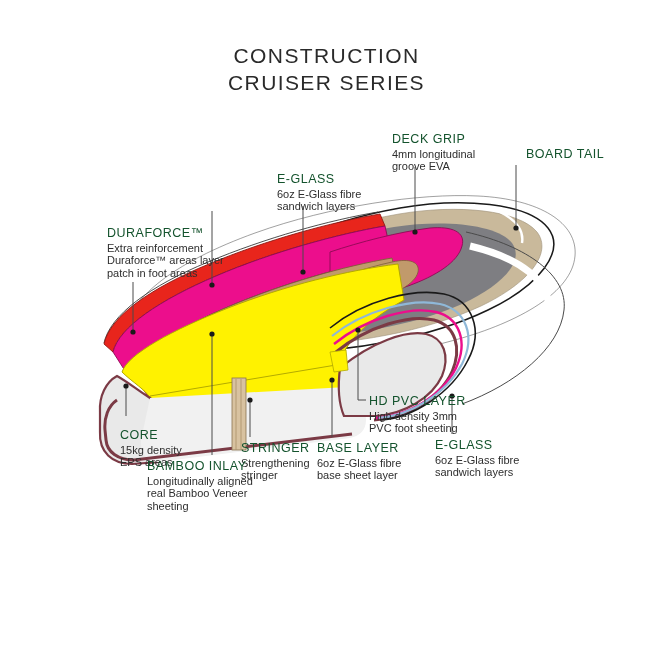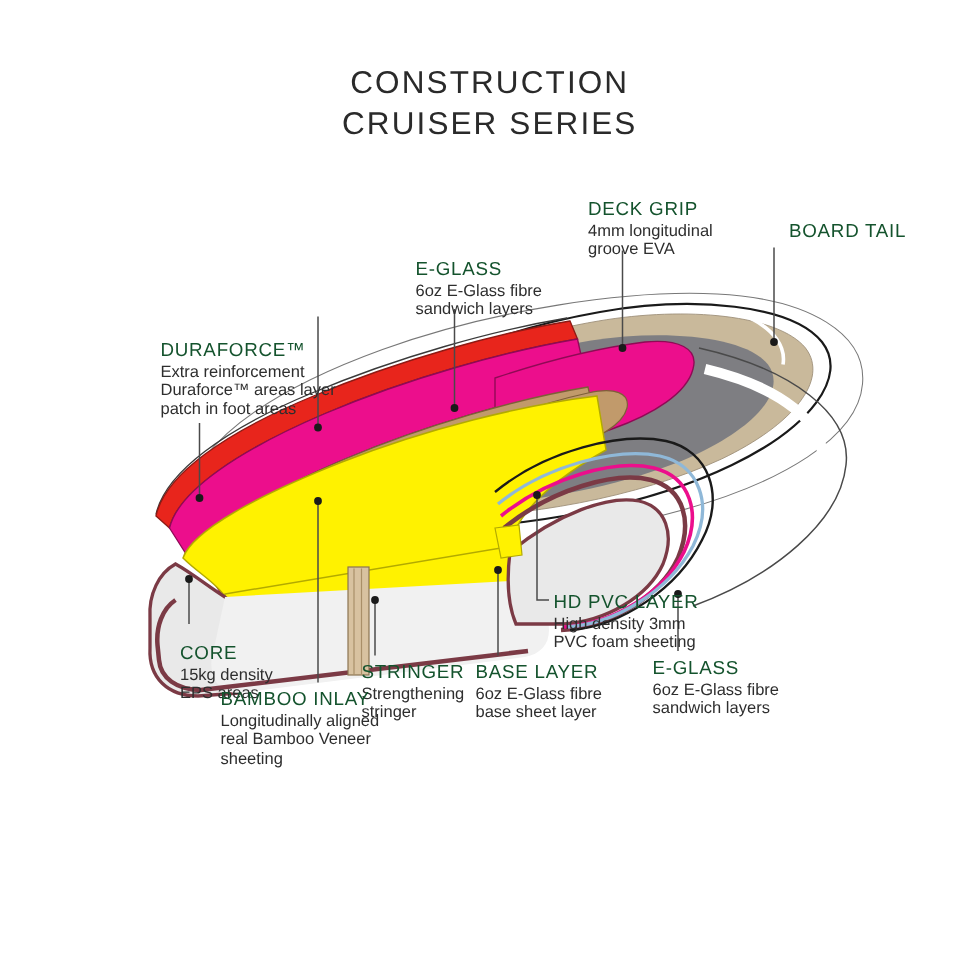--- a/index.html
+++ b/index.html
@@ -223,21 +223,21 @@
     <div class="body">
       <div>6oz E-Glass fibre</div>
       <div>base sheet layer</div>
     </div>
   </div>
 
   <div class="callout" style="left:369px;top:394px;">
     <div class="head">HD PVC LAYER</div>
     <div class="body">
       <div>High density 3mm</div>
-      <div>PVC foam sheeting</div>
+      <div>PVC foot sheeting</div>
     </div>
   </div>
 
   <div class="callout" style="left:435px;top:438px;">
     <div class="head">E-GLASS</div>
     <div class="body">
       <div>6oz E-Glass fibre</div>
       <div>sandwich layers</div>
     </div>
   </div>

